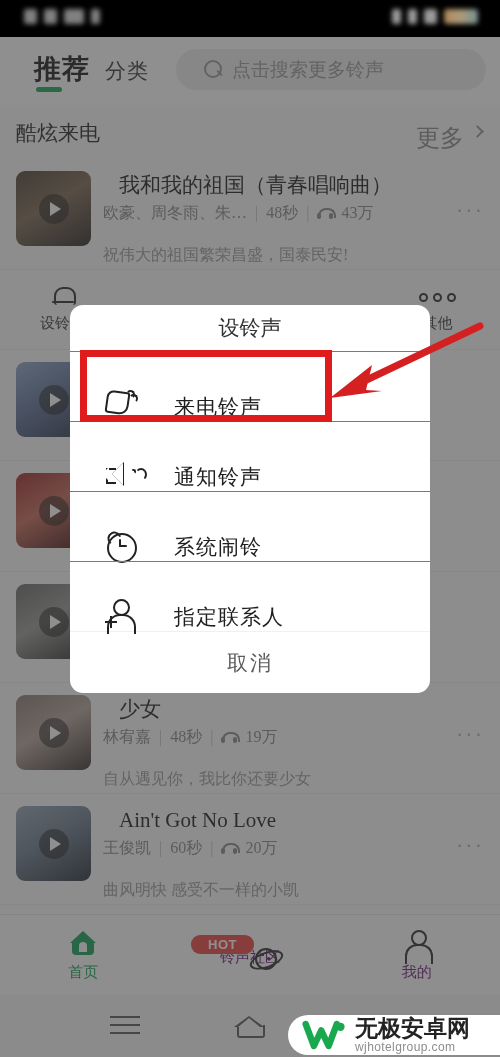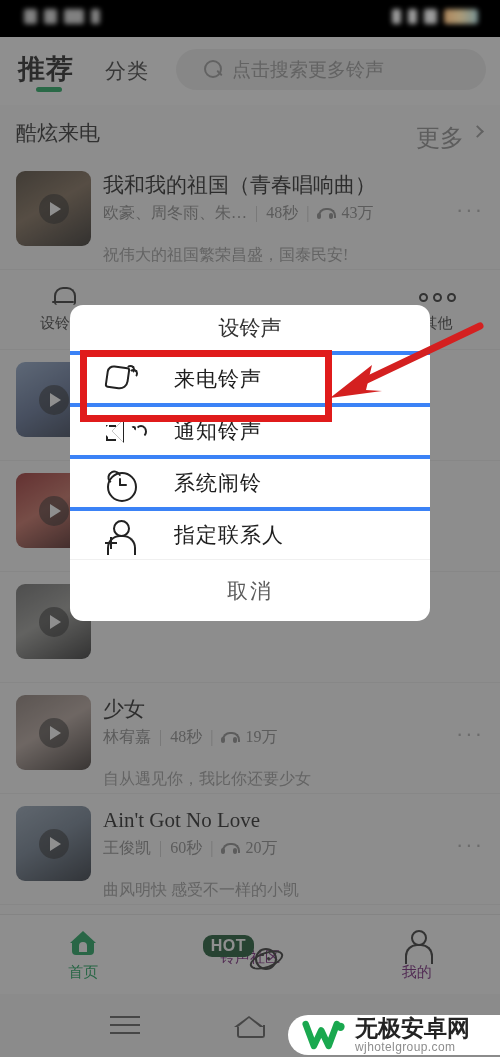--- a/index.html
+++ b/index.html
@@ -31,21 +31,21 @@
 
   
   .app { position:absolute; left:0; top:37px; width:500px; height:1020px; background:#fafafa; }
 
   
   .header { position:relative; height:68px; background:#ffffff; }
   .tab {
     position:absolute; top:14px; font-size:27px; color:#1d1d1d; letter-spacing:1px;
     font-family:"Liberation Serif","DejaVu Serif",serif; font-weight:700;
   }
-  .tab.recommend { left:18px;font-family:Liberation Serif, serif; }
+  .tab.recommend { left:34px;font-family:Liberation Serif, serif; }
   .tab.category { left:105px; font-size:21px; top:20px; font-weight:400; color:#3a3a3a; }
   .tab-underline {
     position:absolute; left:36px; top:50px; width:26px; height:5px;
     background:#1aa85c; border-radius:3px;
   }
   .searchbar {
     position:absolute; left:176px; top:12px; width:310px; height:41px;
     background:#ededed; border-radius:21px; display:flex; align-items:center; gap:9px;
     padding-left:56px;
   }
@@ -95,21 +95,21 @@
     position:absolute; left:50%; top:50%; transform:translate(-50%,-50%);
     width:30px; height:30px; border-radius:50%; background:rgba(30,30,30,.55);
   }
   .thumb .play::after {
     content:""; position:absolute; left:11px; top:8px;
     border-left:11px solid #fff; border-top:7px solid transparent; border-bottom:7px solid transparent;
   }
   .song-body { position:absolute; left:103px; top:12px; right:58px; }
   .song-title {
     font-size:21px; color:#1f1f1f; white-space:nowrap; overflow:hidden;
-    font-family:"Liberation Serif","DejaVu Serif",serif; line-height:28px;
+    font-family:"Liberation Serif","DejaVu Serif",serif; line-height:28px;margin-left:16px;
   }
   .song-meta {
     font-size:16px; color:#8b8b8b; margin-top:3px; display:flex; align-items:center; gap:8px;
     font-family:"Liberation Serif","DejaVu Serif",serif; line-height:22px;
   }
   .song-meta .sep { color:#c3c3c3; }
   .hp-ico { display:inline-block; width:16px; height:11px; position:relative; }
   .hp-ico::before{
     content:""; position:absolute; left:1px; top:0; width:14px; height:8px;
     border:2px solid #8b8b8b; border-bottom:none; border-radius:8px 8px 0 0;
@@ -207,22 +207,22 @@
   }
   .ic-planet::after{
     content:""; position:absolute; left:-1px; top:9px; width:31px; height:12px;
     border:2px solid #2e2e2e; border-radius:50%; transform:rotate(-20deg);
   }
   .ic-planet i{
     position:absolute; left:11px; top:10px; width:3px; height:3px; background:#2e2e2e;
     border-radius:50%; box-shadow:6px 4px 0 0 #2e2e2e;
   }
   .hot-badge{
-    position:absolute; right:-4px; top:-8px; background:#14532d; color:#fff;
-    font-size:16px; padding:2px 8px; border-radius:9px; letter-spacing:.5px;
+    position:absolute; right:-4px; top:-8px; background:#ef4444; color:#fff;
+    font-size:13px; padding:2px 17px; border-radius:9px; letter-spacing:.5px;
     font-family:"Liberation Sans",sans-serif; font-weight:700;
   }
   .ic-wrap{ position:relative; }
 
   .ic-user::before{
     content:""; position:absolute; left:9px; top:2px; width:12px; height:12px;
     border:2px solid #2e2e2e; border-radius:50%;
   }
   .ic-user::after{
     content:""; position:absolute; left:3px; top:16px; width:24px; height:18px;
@@ -265,22 +265,22 @@
   .modal {
     position:absolute; left:70px; top:305px; width:360px;
     background:#fff; border-radius:13px; z-index:40; overflow:hidden;
   }
   .modal-title {
     height:46px; display:flex; align-items:center; justify-content:center;
     font-size:21px; color:#333;
     font-family:"Liberation Serif","DejaVu Serif",serif;
   }
   .mrow {
-    position:relative; height:52px; display:flex; align-items:center;
-    padding-left:34px; gap:36px; border-top:4px solid #3b82f6;
+    position:relative; height:70px; display:flex; align-items:flex-end;
+    padding-left:34px; gap:36px; border-top:1px solid #3b82f6;
   }
   .mrow:first-of-type { border-top:none; }
   .mrow-label {
     font-size:21px; color:#1f1f1f;
     font-family:"Liberation Serif","DejaVu Serif",serif; letter-spacing:1px;
   }
   .mrow-ico { width:34px; height:34px; position:relative; flex:0 0 34px; }
 
   
   .ico-call::before{

